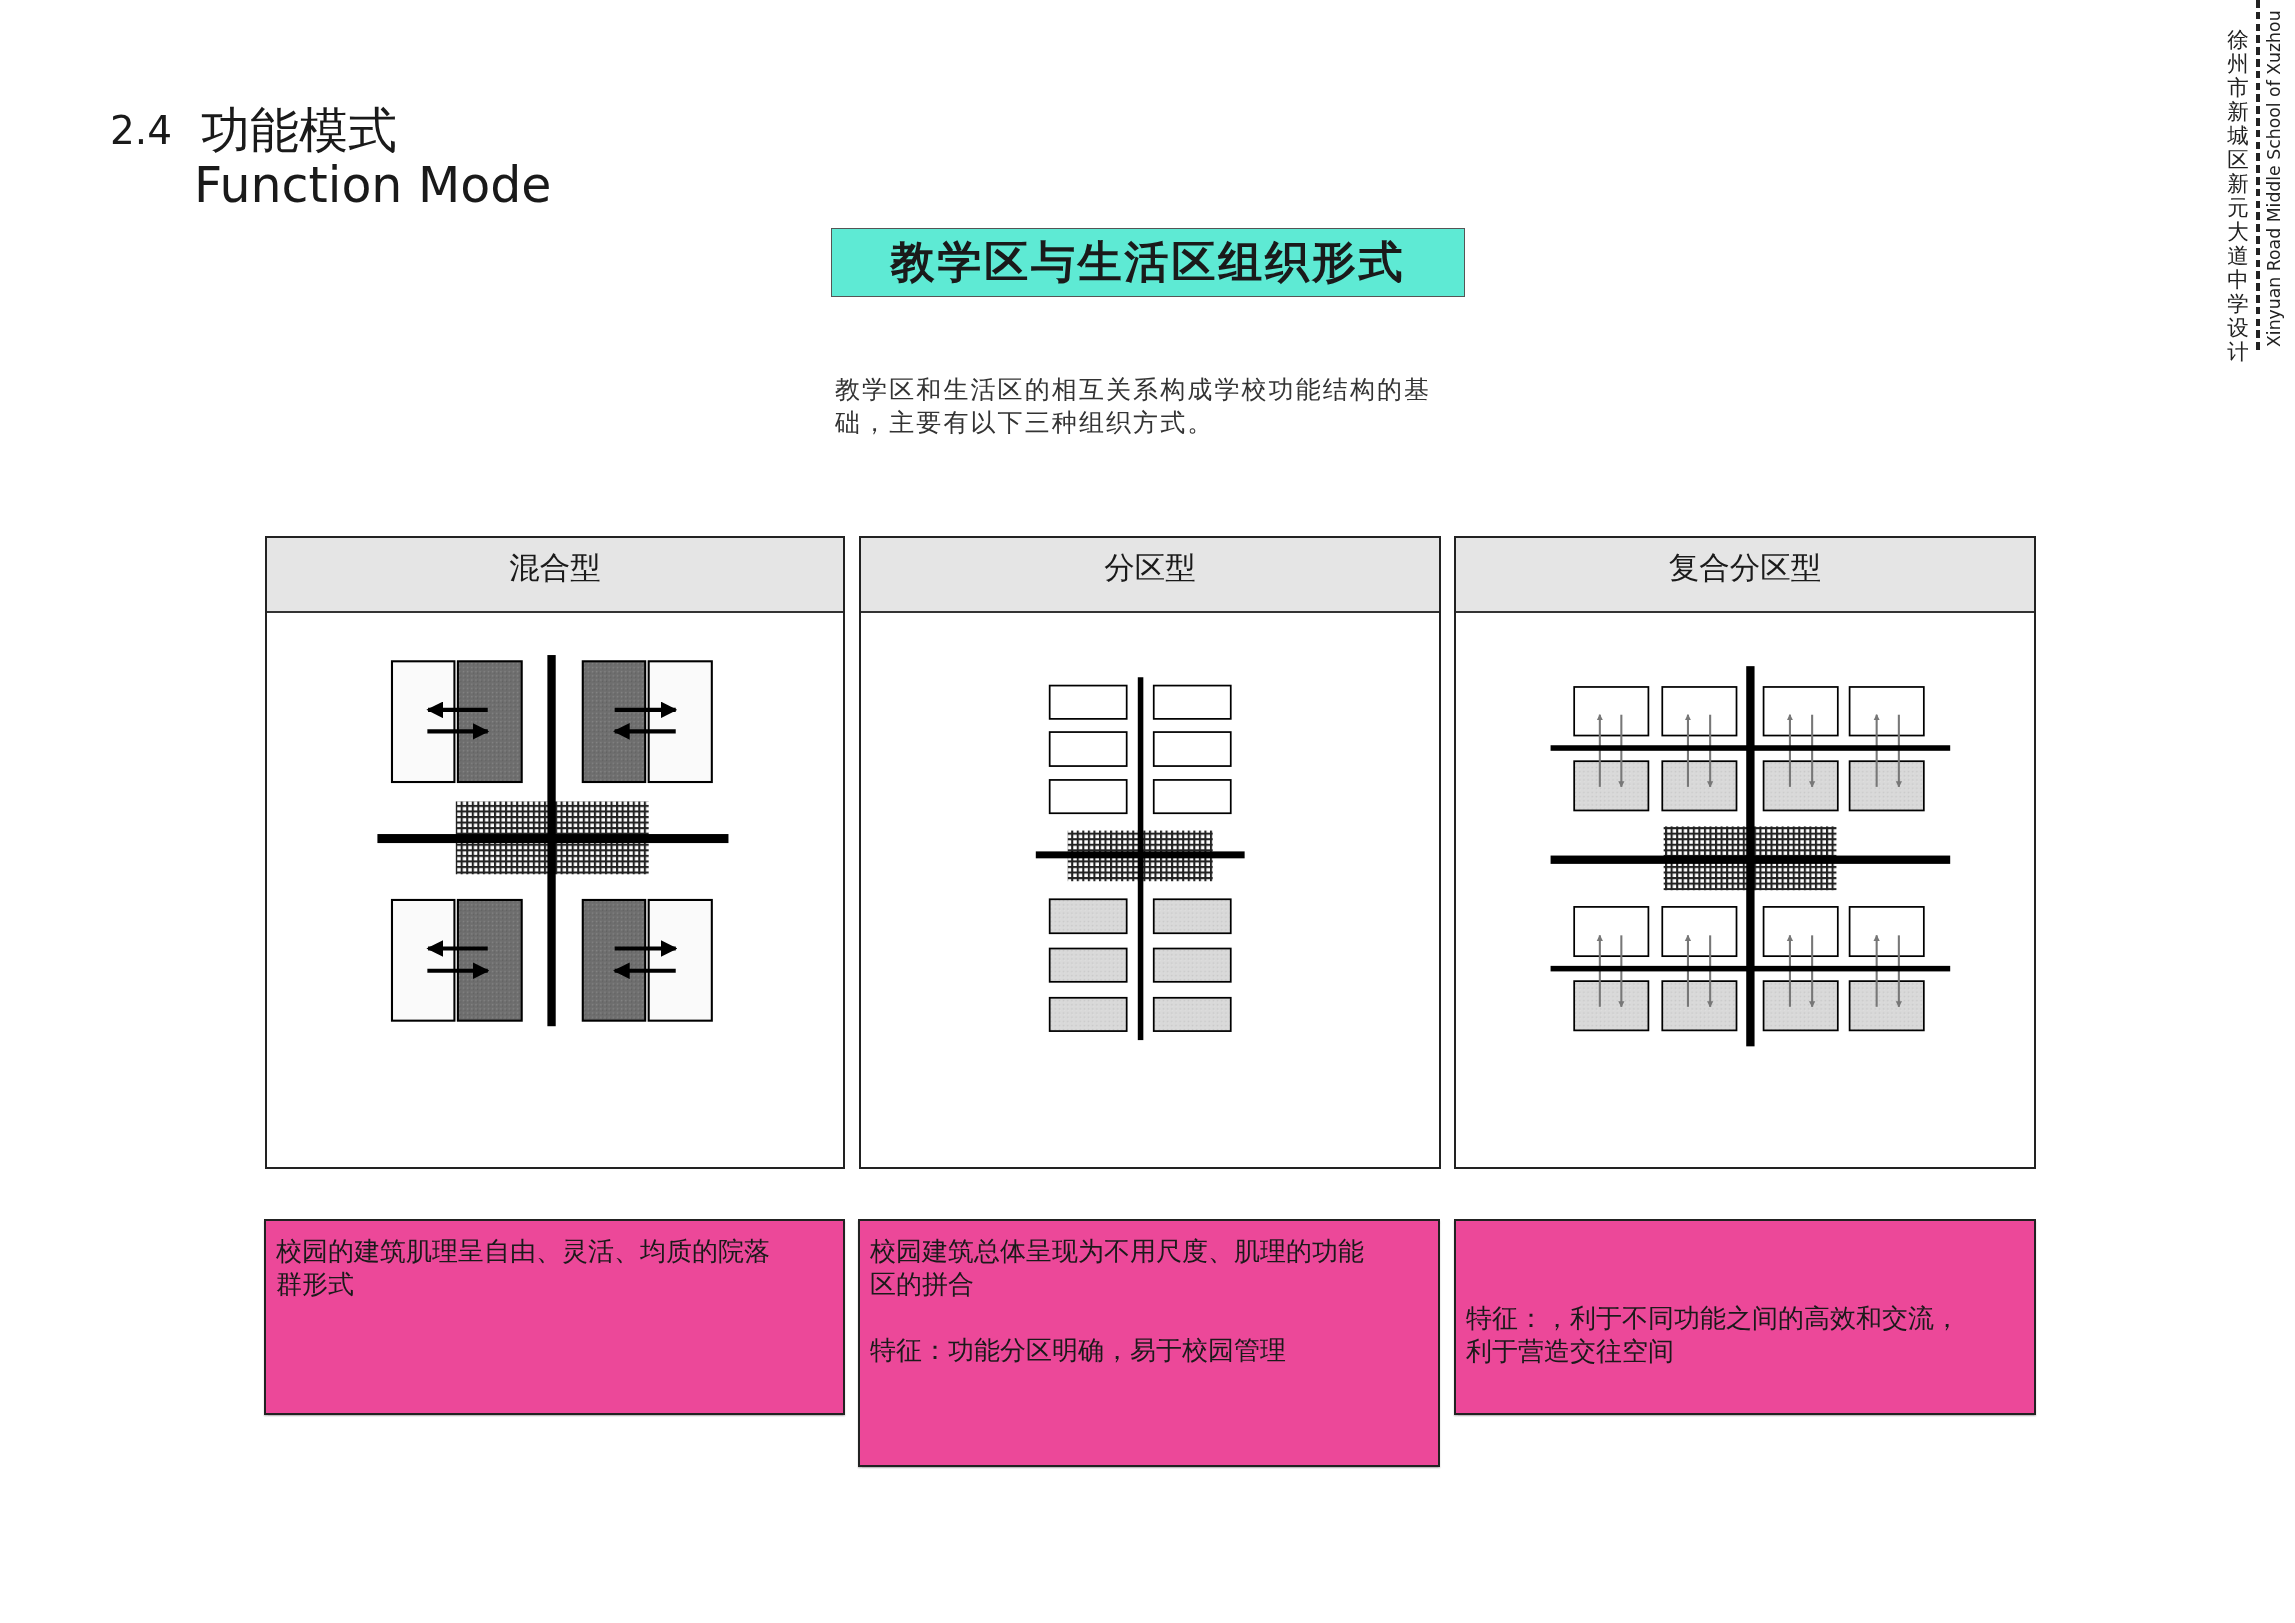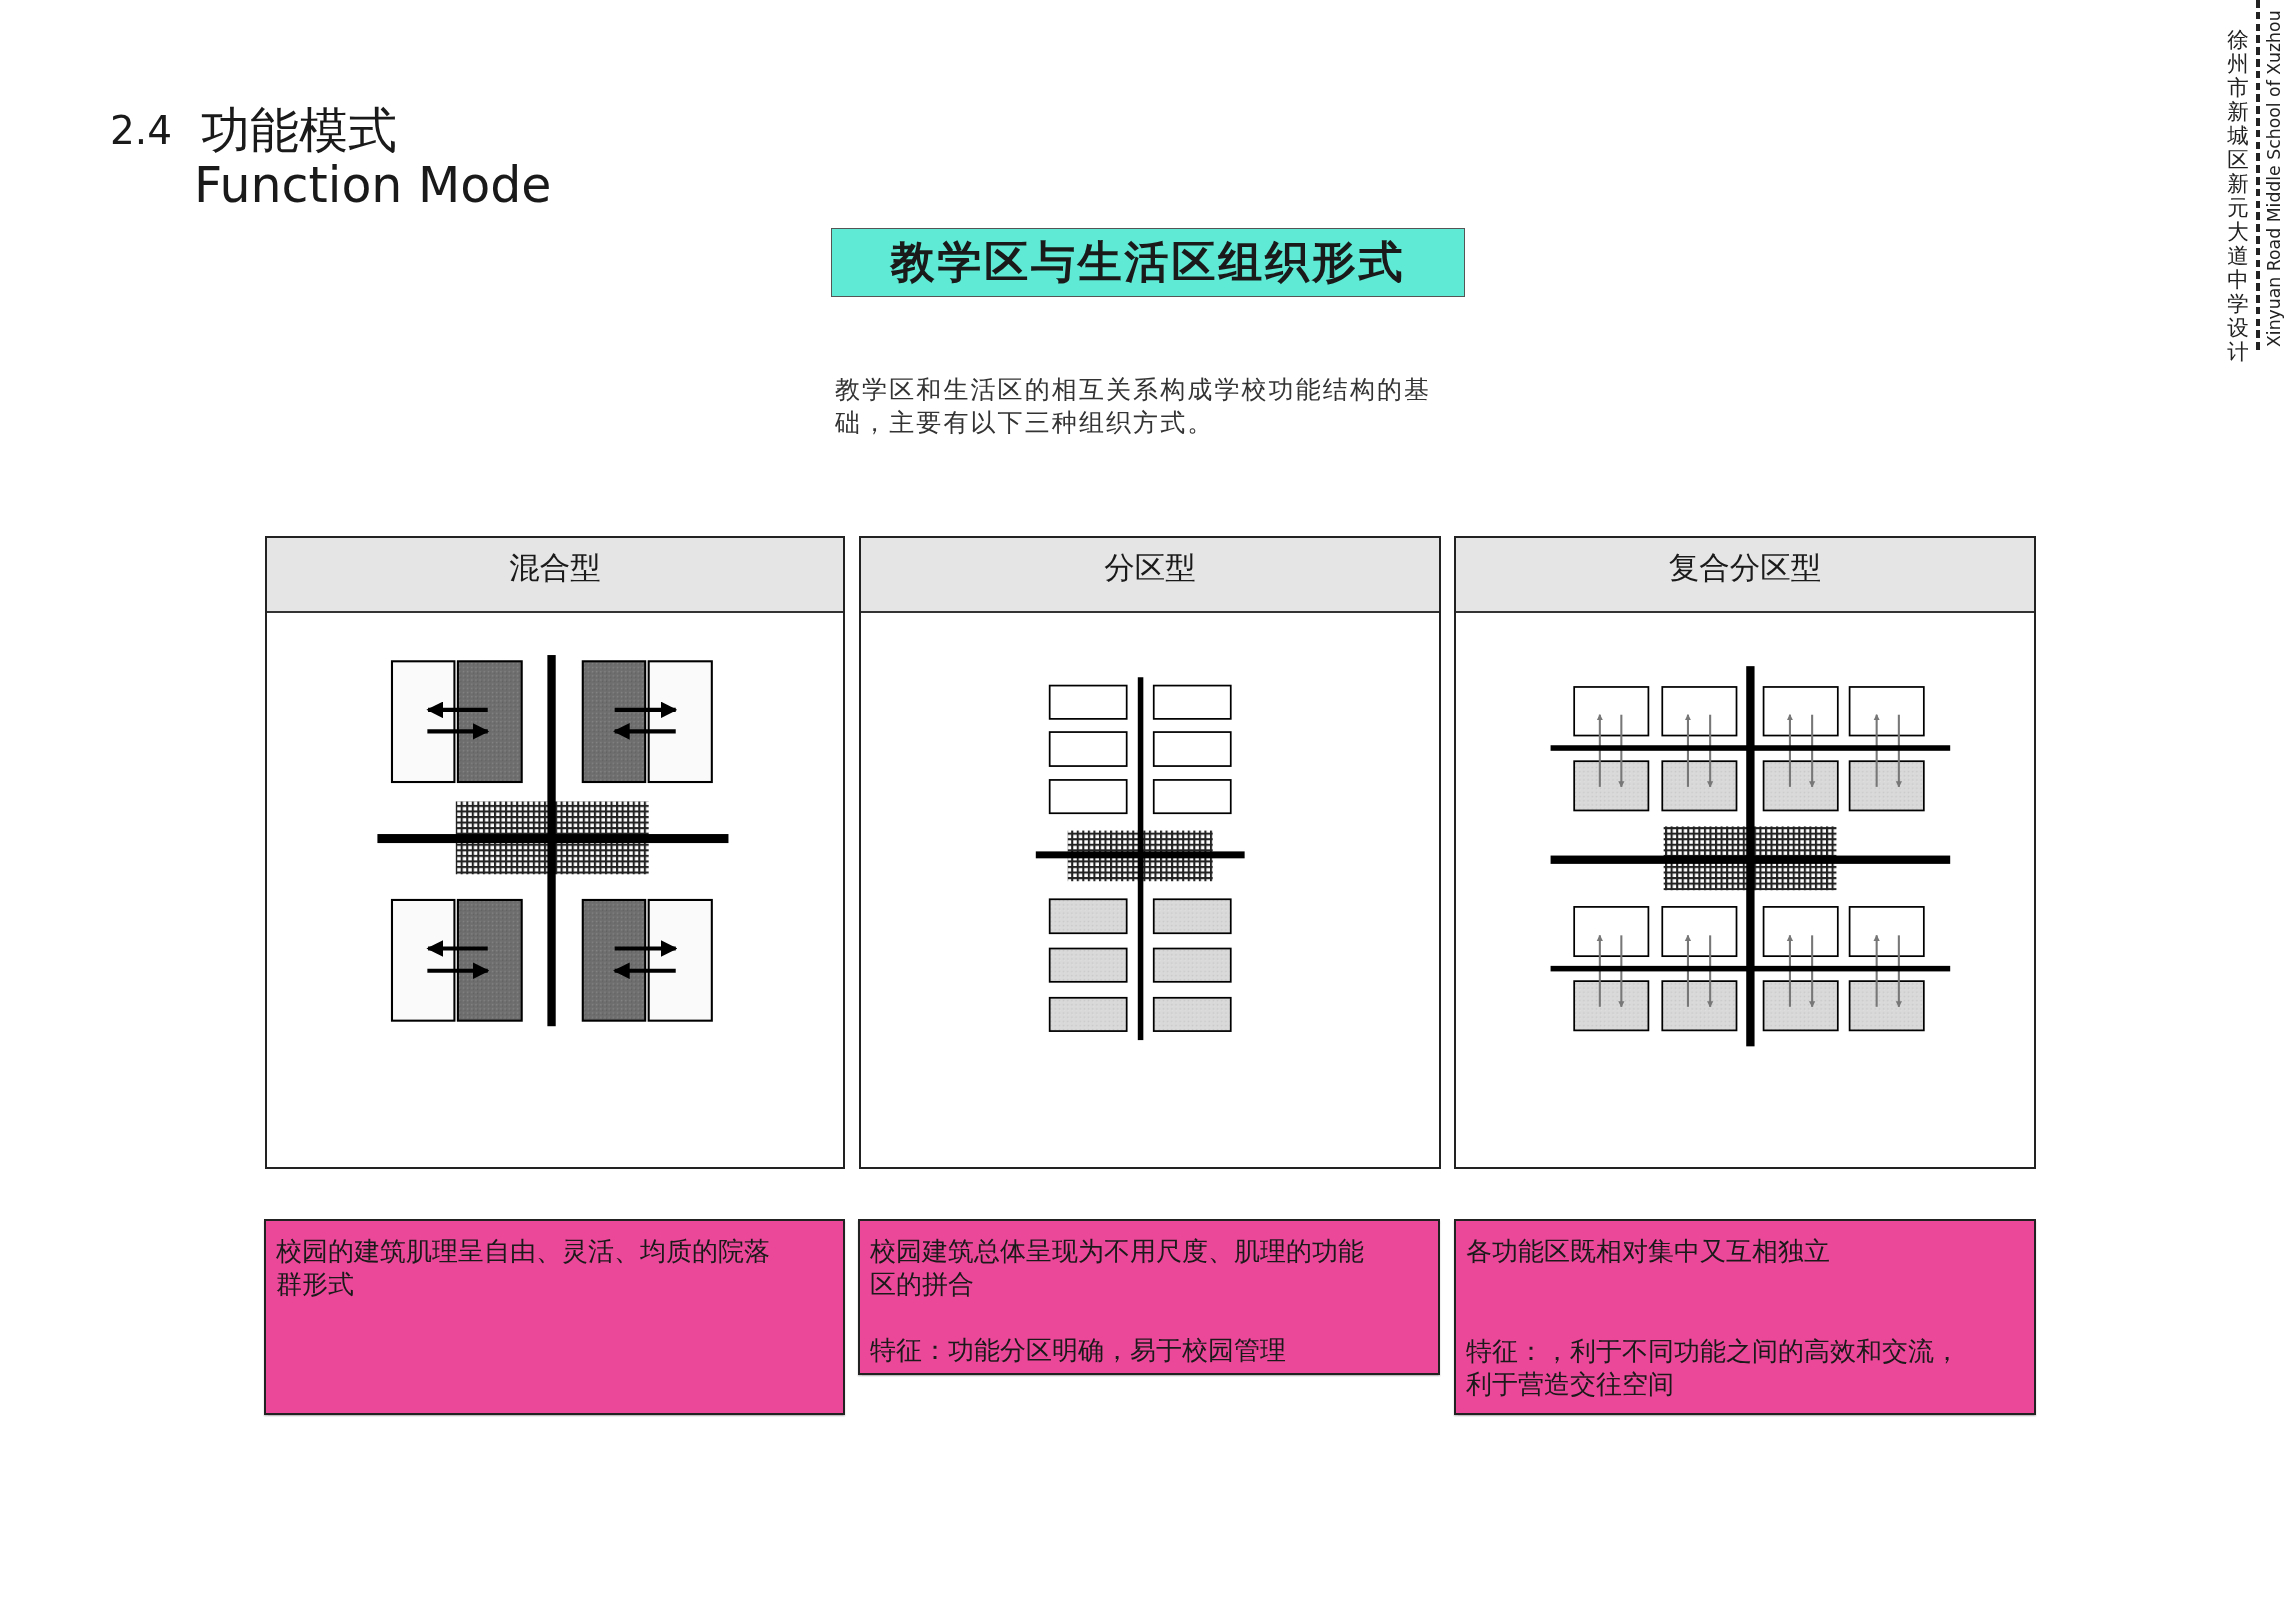--- a/index.html
+++ b/index.html
@@ -190,25 +190,24 @@
     <rect x="2235" y="1233" width="576" height="12" fill="#000"></rect>
     <rect x="2235" y="1392" width="576" height="8" fill="#000"></rect>
   </g>
 </svg>
 
 <div class="abs desc" style="left:264px; top:1219px; width:581px; height:196px;">
   <p>校园的建筑肌理呈自由、灵活、均质的院落</p>
   <p>群形式</p>
   <div class="gap1"></div>
 </div>
-<div class="abs desc" style="left:858px; top:1219px; width:582px; height:156px;">
+<div class="abs desc" style="left:858px; top:1219px; width:582px; height:248px;">
   <p>校园建筑总体呈现为不用尺度、肌理的功能</p>
   <p>区的拼合</p>
   <div class="gap1"></div>
   <p>特征：功能分区明确，易于校园管理</p>
 </div>
 <div class="abs desc" style="left:1454px; top:1219px; width:582px; height:196px;">
-  <p>各功能区既相对集中又互相独立</p>
   <div class="gap2"></div>
   <p>特征：，利于不同功能之间的高效和交流，</p>
   <p>利于营造交往空间</p>
 </div>
 
 
 </body></html>

